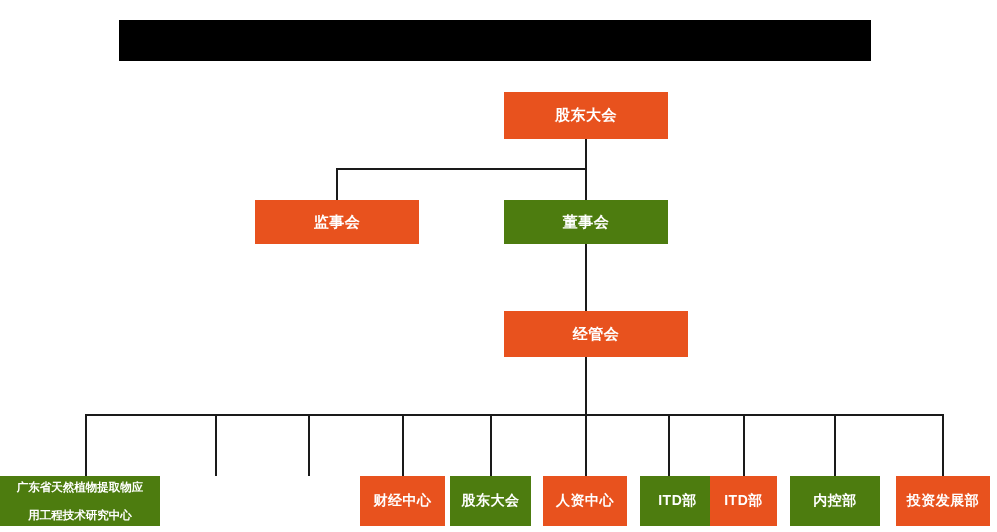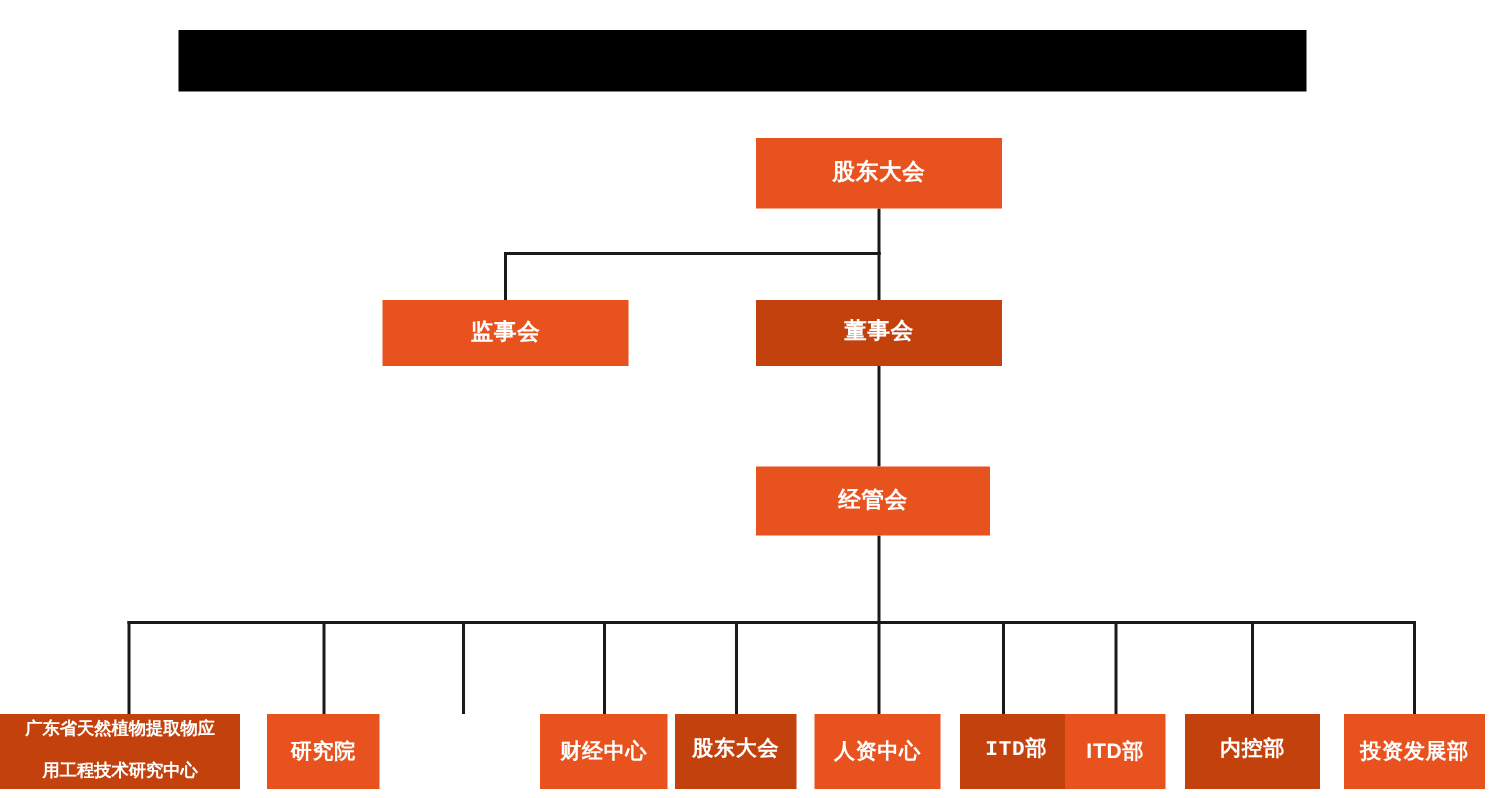--- a/index.html
+++ b/index.html
@@ -43,21 +43,21 @@
     align-items: center;
     justify-content: center;
     text-align: center;
     color: #ffffff;
     font-weight: bold;
     letter-spacing: 0.5px;
     line-height: 1.25;
     padding: 2px 4px;
   }
   .node.dark  { background: #E8521E; }
-  .node.light { background: #c2410c; font-family: Liberation Mono, monospace; }
+  .node.light { background: #4d7c0f; }
 
   .node-lvl1 { font-size: 15px; }
   .node-lvl2 { font-size: 15px; }
   .node-lvl3 { font-size: 15px; }
   .node-leaf { font-size: 14px; }
   .node-leaf.small-text { font-size: 11.5px; font-weight: bold; letter-spacing: 0; }
 
   
   .conn {
     position: absolute;
@@ -99,28 +99,27 @@
   <div class="conn v" style="left:743px; top:414px; height:62px;"></div>
   <div class="conn v" style="left:834px; top:414px; height:62px;"></div>
   <div class="conn v" style="left:942px; top:414px; height:62px;"></div>
 
   <div class="node dark node-lvl1" style="left:504px; top:92px; width:164px; height:47px;">股东大会</div>
 
   <div class="node dark node-lvl2" style="left:255px; top:200px; width:164px; height:44px;">监事会</div>
 
   <div class="node light node-lvl2" style="left:504px; top:200px; width:164px; height:44px;">董事会</div>
 
-  <div class="node dark node-lvl3" style="left:504px; top:311px; width:156px; height:46px;">经管会</div>
+  <div class="node dark node-lvl3" style="left:504px; top:311px; width:184px; height:46px;">经管会</div>
 
   <div class="node light node-leaf small-text" style="left:0px; top:476px; width:160px; height:50px; flex-direction:column; justify-content:center;gap:13px;">
     <span>广东省天然植物提取物应</span>
     <span>用工程技术研究中心</span>
   </div>
 
-  <div class="node dark node-leaf" style="left:178px; top:476px; width:75px; height:50px;">研究院</div>
 
 
   <div class="node dark node-leaf" style="left:360px; top:476px; width:85px; height:50px;">财经中心</div>
 
   <div class="node light node-leaf" style="left:450px; top:476px; width:81px; height:50px;">股东大会</div>
 
   <div class="node dark node-leaf" style="left:543px; top:476px; width:84px; height:50px;text-align:right;">人资中心</div>
 
   <div class="node light node-leaf" style="left:640px; top:476px; width:75px; height:50px;">ITD部</div>
 

